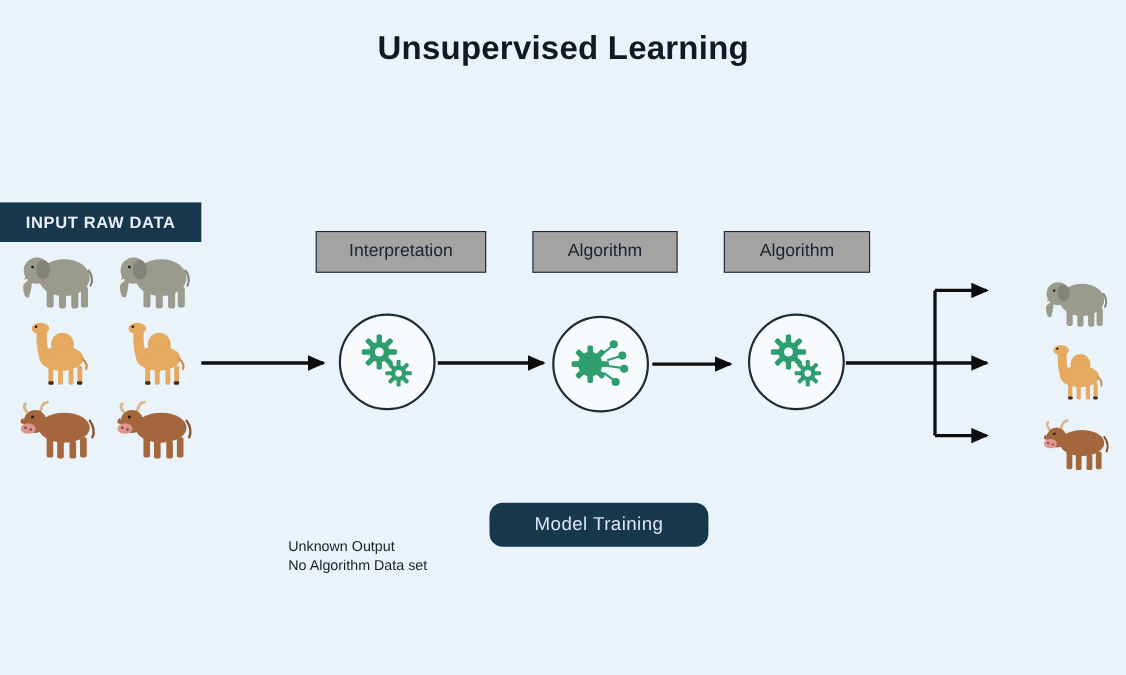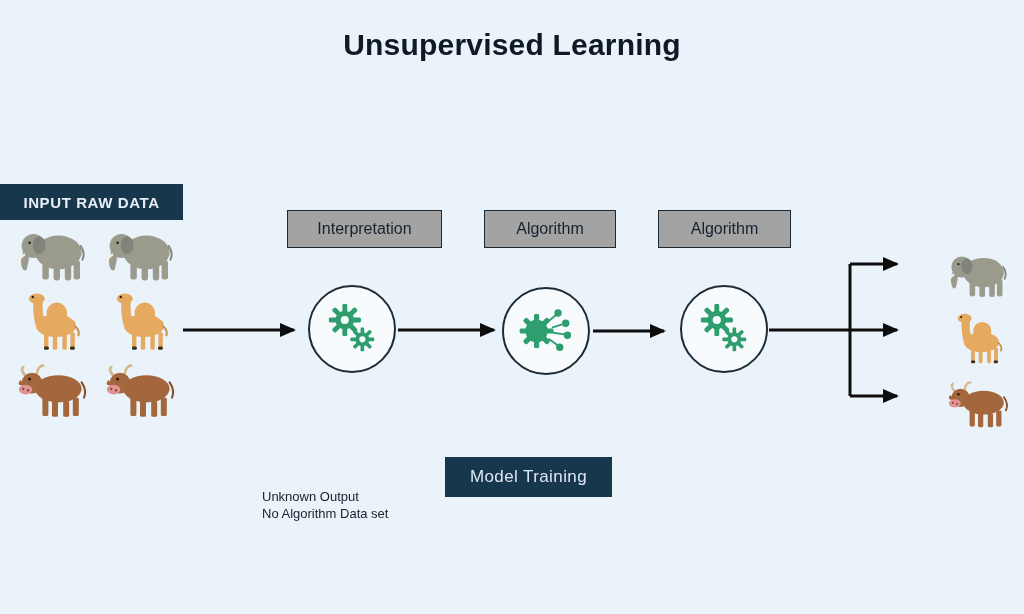--- a/index.html
+++ b/index.html
@@ -16,21 +16,21 @@
     position:absolute;left:0;top:28px;width:100%;text-align:center;
     font-size:30px;font-weight:700;color:#0F1A24;letter-spacing:0.2px;
   }
   .navy-box{
     position:absolute;background:var(--navy);color:#E9EEF6;
     display:flex;align-items:center;justify-content:center;
     font-weight:700;letter-spacing:0.6px;
   }
   .input-label{left:0;top:184px;width:183px;height:36px;font-size:15px;}
   .output-label{left:908px;top:198px;width:116px;height:40px;font-size:15px;}
-  .model-training{left:445px;top:457px;width:167px;height:40px;font-size:17px;font-weight:500;color:#DFE6F3;letter-spacing:0.4px;}
+  .model-training{left:445px;top:457px;width:199px;height:40px;font-size:17px;font-weight:500;color:#DFE6F3;letter-spacing:0.4px;border-radius:12px;}
   .stage-box{
     position:absolute;top:210px;height:38px;
     background:#a3a3a3;border:1.5px solid #1D2A33;color:#16222E;
     display:flex;align-items:center;justify-content:center;font-size:16px;
   }
   .stage-box.s0{left:287px;width:155px;}
   .stage-box.s1{left:484px;width:132px;text-align:center;}
   .stage-box.s2{left:658px;width:133px;}
   .stage-circle{
     position:absolute;width:88px;height:88px;border-radius:50%;

